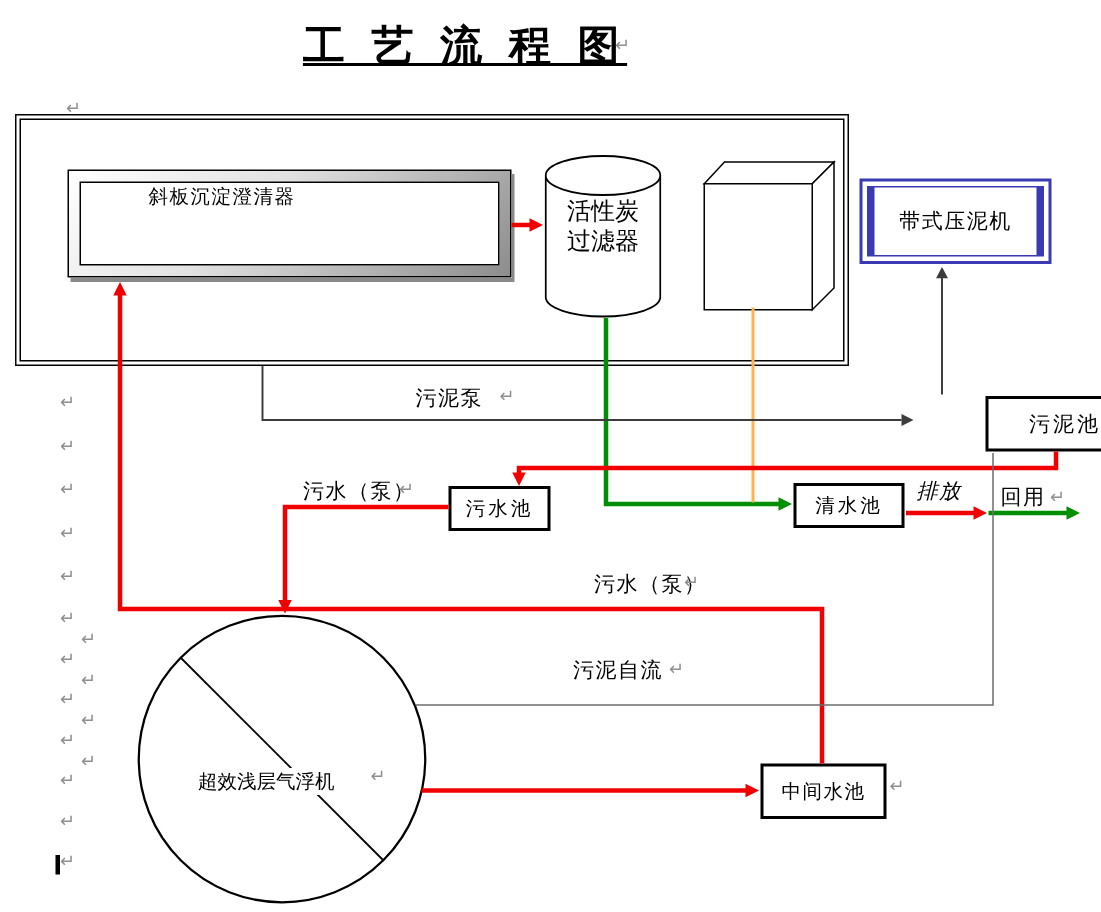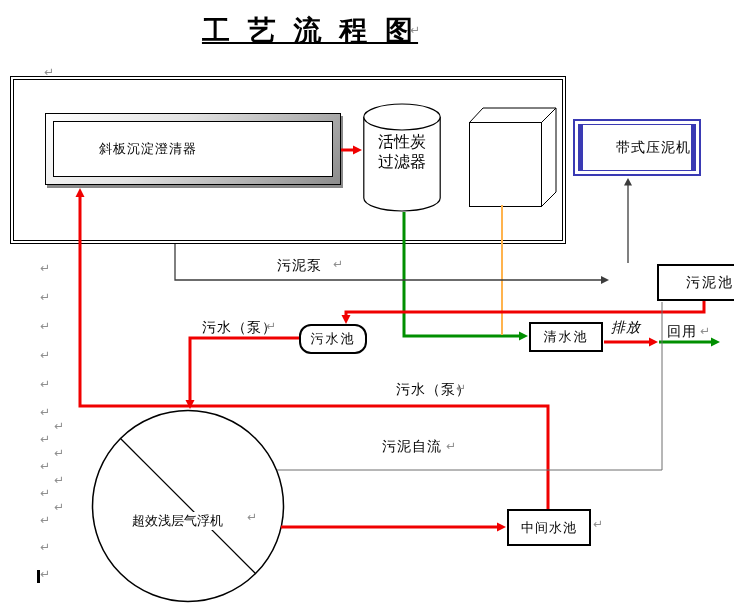--- a/index.html
+++ b/index.html
@@ -15,33 +15,33 @@
                border:1px solid #000; }
   .outer-box-inner { position:absolute; left:2px; top:2px; right:2px; bottom:2px;
                border:1px solid #000; }
 
   
   .clarifier { position:absolute; left:45px; top:113px; width:296px; height:72px;
                border:1px solid #000; padding:7px;
                background:linear-gradient(135deg,#ffffff 0%,#e2e2e2 40%,#8c8c8c 100%);
                box-shadow:2px 3px 0 rgba(40,40,40,0.55); }
   .clarifier-inner { width:100%; height:100%; border:1px solid #000; background:#fff;
-               display:flex; align-items:center; padding-left:45px; font-size:13px;
+               display:flex; padding-left:45px; font-size:13px;
                letter-spacing:1px; }
 
   .cyl-label { position:absolute; left:363px; top:132px; width:78px; text-align:center;
                font-size:16px; line-height:20px; }
   .disinfect-label { position:absolute; left:479px; top:129px; font-size:13px; line-height:23px; }
 
   .belt-press { position:absolute; left:573px; top:119px; width:128px; height:57px;
                 border:2px solid var(--c-blue); background:#fff; }
   .belt-press-inner { position:absolute; left:3px; top:3px; right:3px; bottom:3px;
                 border:1px solid var(--c-blue); border-left:5px solid var(--c-blue);
                 border-right:5px solid var(--c-blue);
-                display:flex; align-items:center; justify-content:flex-end;
+                display:flex; align-items:center; justify-content:center;
                 font-size:14px; letter-spacing:1px; color:#000; }
 
   .pool-box { position:absolute; border:2px solid #000; background:#fff;
               display:flex; align-items:center; justify-content:center;
               font-size:13px; letter-spacing:2px; }
 
   .flow-label { position:absolute; font-size:14px; letter-spacing:1px; white-space:nowrap; }
   .flotation-label { position:absolute; left:130px; top:512px; font-size:13px;
                      background:#fff; padding:0 2px; white-space:nowrap; }
 
@@ -95,21 +95,21 @@
 
   <div class="belt-press">
     <div class="belt-press-inner">
       <span>带式压泥机</span>
     </div>
   </div>
 
   <div class="pool-box" style="left:612px; top:264px; width:106px; height:37px; font-size:14px;margin-left:45px;">
     <span>污泥池</span>
   </div>
-  <div class="pool-box" style="left:299px; top:324px; width:68px; height:30px;border-radius:12px;">
+  <div class="pool-box" style="left:299px; top:324px; width:68px; height:30px;">
     <span>污水池</span>
   </div>
   <div class="pool-box" style="left:529px; top:322px; width:74px; height:30px;">
     <span>清水池</span>
   </div>
   <div class="pool-box" style="left:507px; top:509px; width:84px; height:37px; letter-spacing:1px;">
     <span>中间水池</span>
   </div>
 
   <svg class="shape" style="left:91px; top:409px;" width="194" height="194" viewBox="0 0 194 194">

